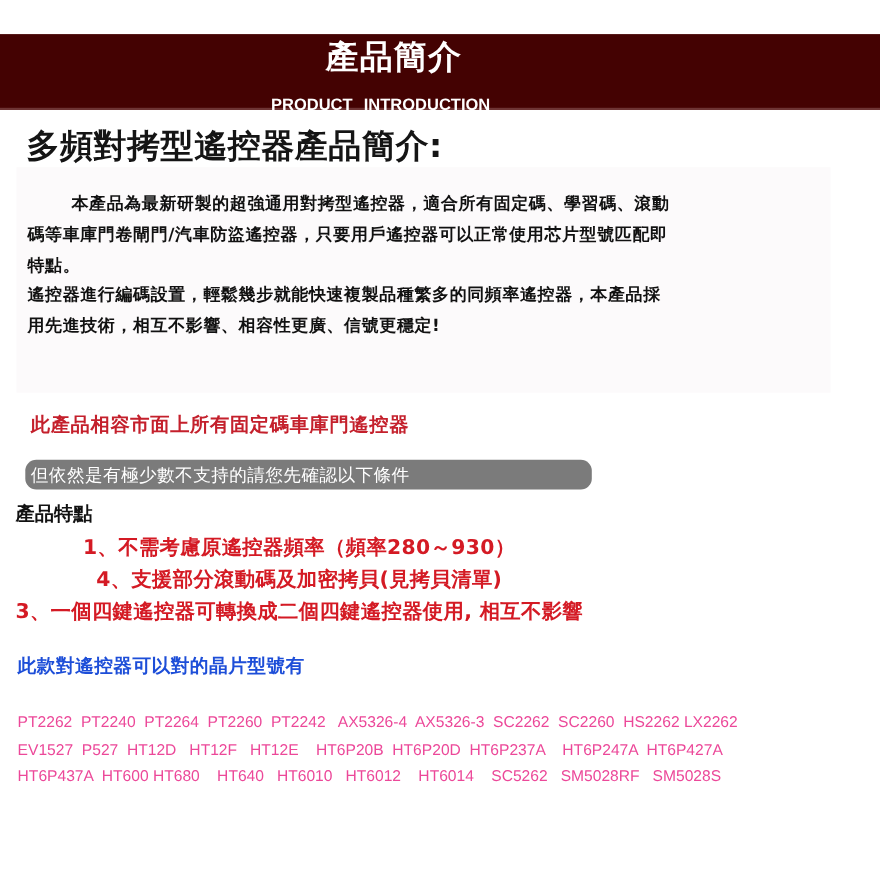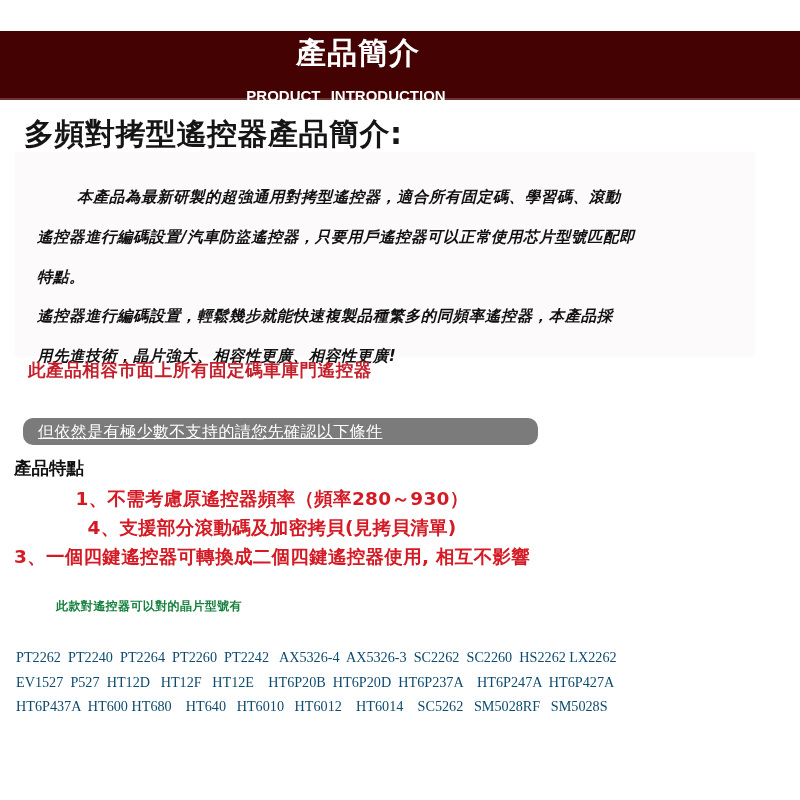--- a/index.html
+++ b/index.html
@@ -67,49 +67,47 @@
       position: absolute;
       left: 21px; top: 170px;
       width: 700px;
       font-size: 15.4px;
       font-weight: bold;
       line-height: 23.8px;
       color: #111111;
       letter-spacing: 0.6px;
     }
     .intro-text p {
-      margin: 16px;
-      font-style: italic;
+      margin: 4px;
     }
     .indent {
       display: inline-block;
       width: 40px;
     }
     .compat-line {
       position: absolute;
-      left: 28px; top: 358px;
+      left: 28px; top: 375px;
       font-size: 17.5px;
       font-weight: bold;
       color: #c4202c;
       letter-spacing: 0.6px;
       line-height: 24px;
     }
     .notice-pill {
       position: absolute;
       left: 23px; top: 418px;
       width: 515px; height: 27px;
       background: #7b7b7b;
       border-radius: 10px;
       color: #ffffff;
       font-size: 16px;
       line-height: 27px;
-      padding-left: 15px;
+      padding-left: 5px;
       box-sizing: border-box;
       letter-spacing: 0.4px;
-      text-decoration: underline;
     }
     .features-title {
       position: absolute;
       left: 14px; top: 456px;
       font-size: 17.5px;
       color: #111111;
       line-height: 24px;
       font-weight: bold;
       text-align: right;
     }
@@ -124,57 +122,56 @@
       color: #d41a24;
       line-height: 29px;
       font-weight: bold;
       letter-spacing: 0.3px;
       white-space: nowrap;
       text-align: center;
     }
     .chips-heading {
       position: absolute;
       left: 16px; top: 594px;
-      font-size: 12px;
+      font-size: 17px;
       font-weight: bold;
-      color: #15803d;
+      color: #1d4ed8;
       line-height: 24px;
       letter-spacing: 0.4px;
-      margin-left: 40px;
     }
     .chips-block {
       position: absolute;
       left: 16px; top: 645px;
       width: 780px;
     }
     .chip-row {
-      font-family: Liberation Serif, serif;
+      font-family: Liberation Sans, sans-serif;
       font-size: 14.2px;
       line-height: 24.5px;
-      color: #0c4a6e;
+      color: #ec4899;
       white-space: pre;
     }
   </style>
 </head>
 <body>
 
 <div class="header-band">
   <div class="header-title">產品簡介</div>
   <div class="header-subtitle">PRODUCT   INTRODUCTION</div>
 </div>
 
 <div class="section-heading">多頻對拷型遙控器產品簡介:</div>
 
 <div class="intro-box"></div>
 <div class="intro-text">
   <p><span class="indent"></span><span>本產品為最新研製的超強通用對拷型遙控器，適合所有固定碼、學習碼、滾動</span></p>
-  <p>遙控器進行編碼設置/汽車防盜遙控器，只要用戶遙控器可以正常使用芯片型號匹配即</p>
+  <p>碼等車庫門卷閘門/汽車防盜遙控器，只要用戶遙控器可以正常使用芯片型號匹配即</p>
   <p>特點。</p>
   <p>遙控器進行編碼設置，輕鬆幾步就能快速複製品種繁多的同頻率遙控器，本產品採</p>
-  <p>用先進技術，晶片強大、相容性更廣、相容性更廣!</p>
+  <p>用先進技術，相互不影響、相容性更廣、信號更穩定!</p>
 </div>
 
 <div class="compat-line">此產品相容市面上所有固定碼車庫門遙控器</div>
 
 <div class="notice-pill">但依然是有極少數不支持的請您先確認以下條件</div>
 
 <div class="features-title">產品特點</div>
 <ul class="features-list">
   <li>1、不需考慮原遙控器頻率（頻率280～930）</li>
   <li>4、支援部分滾動碼及加密拷貝(見拷貝清單)</li>

